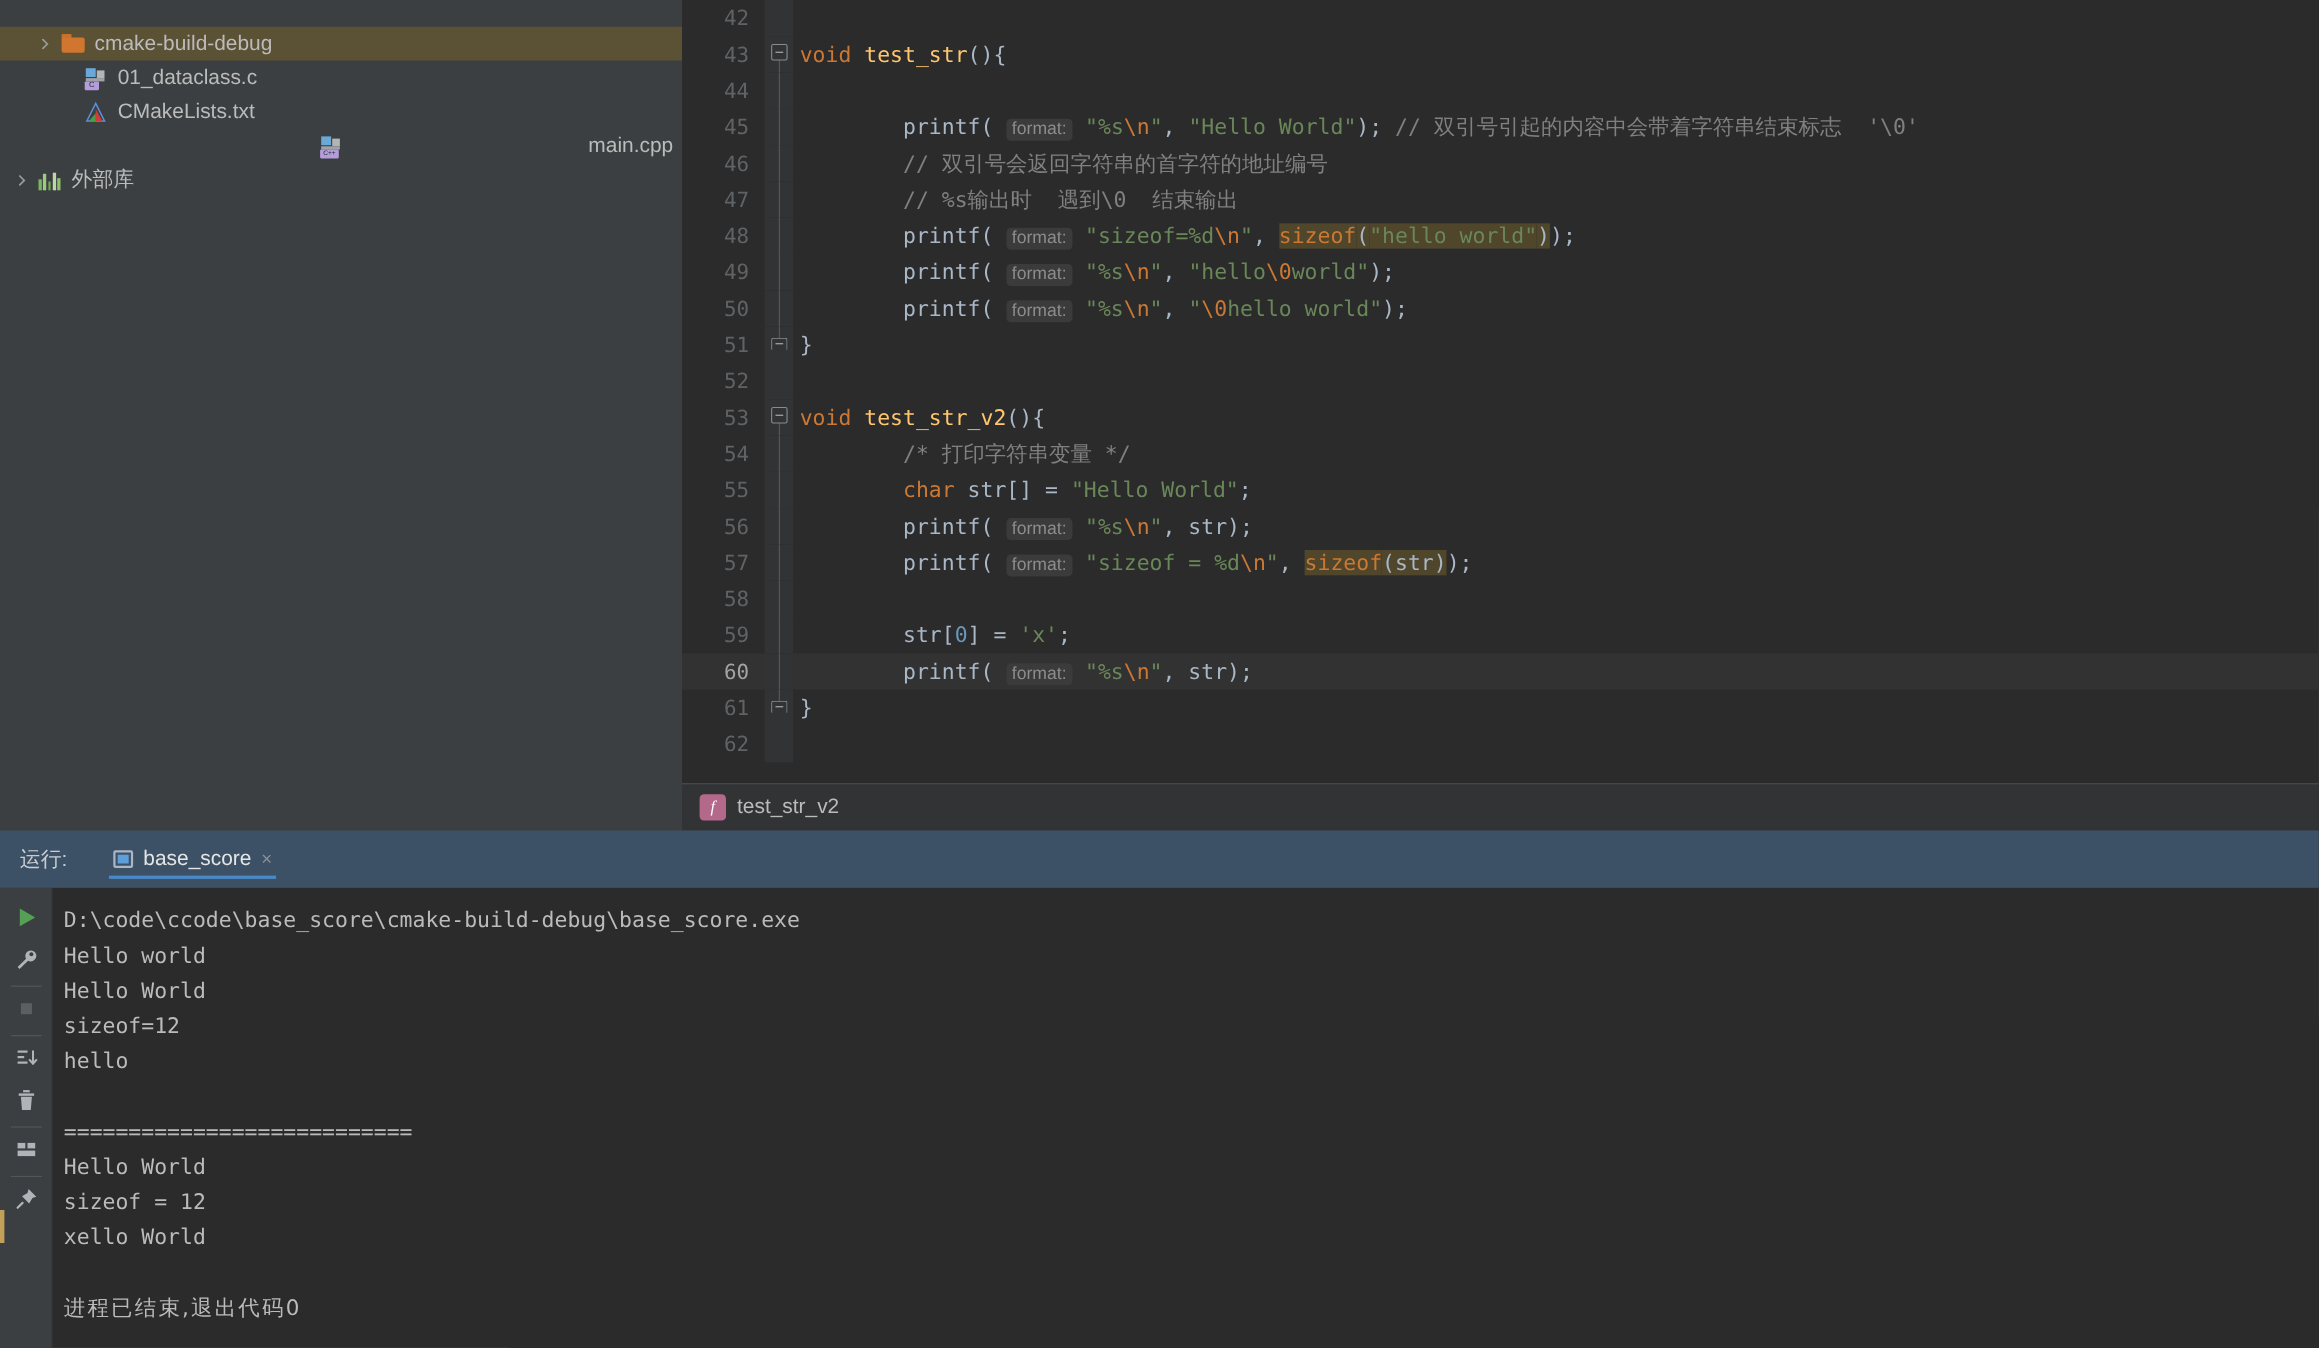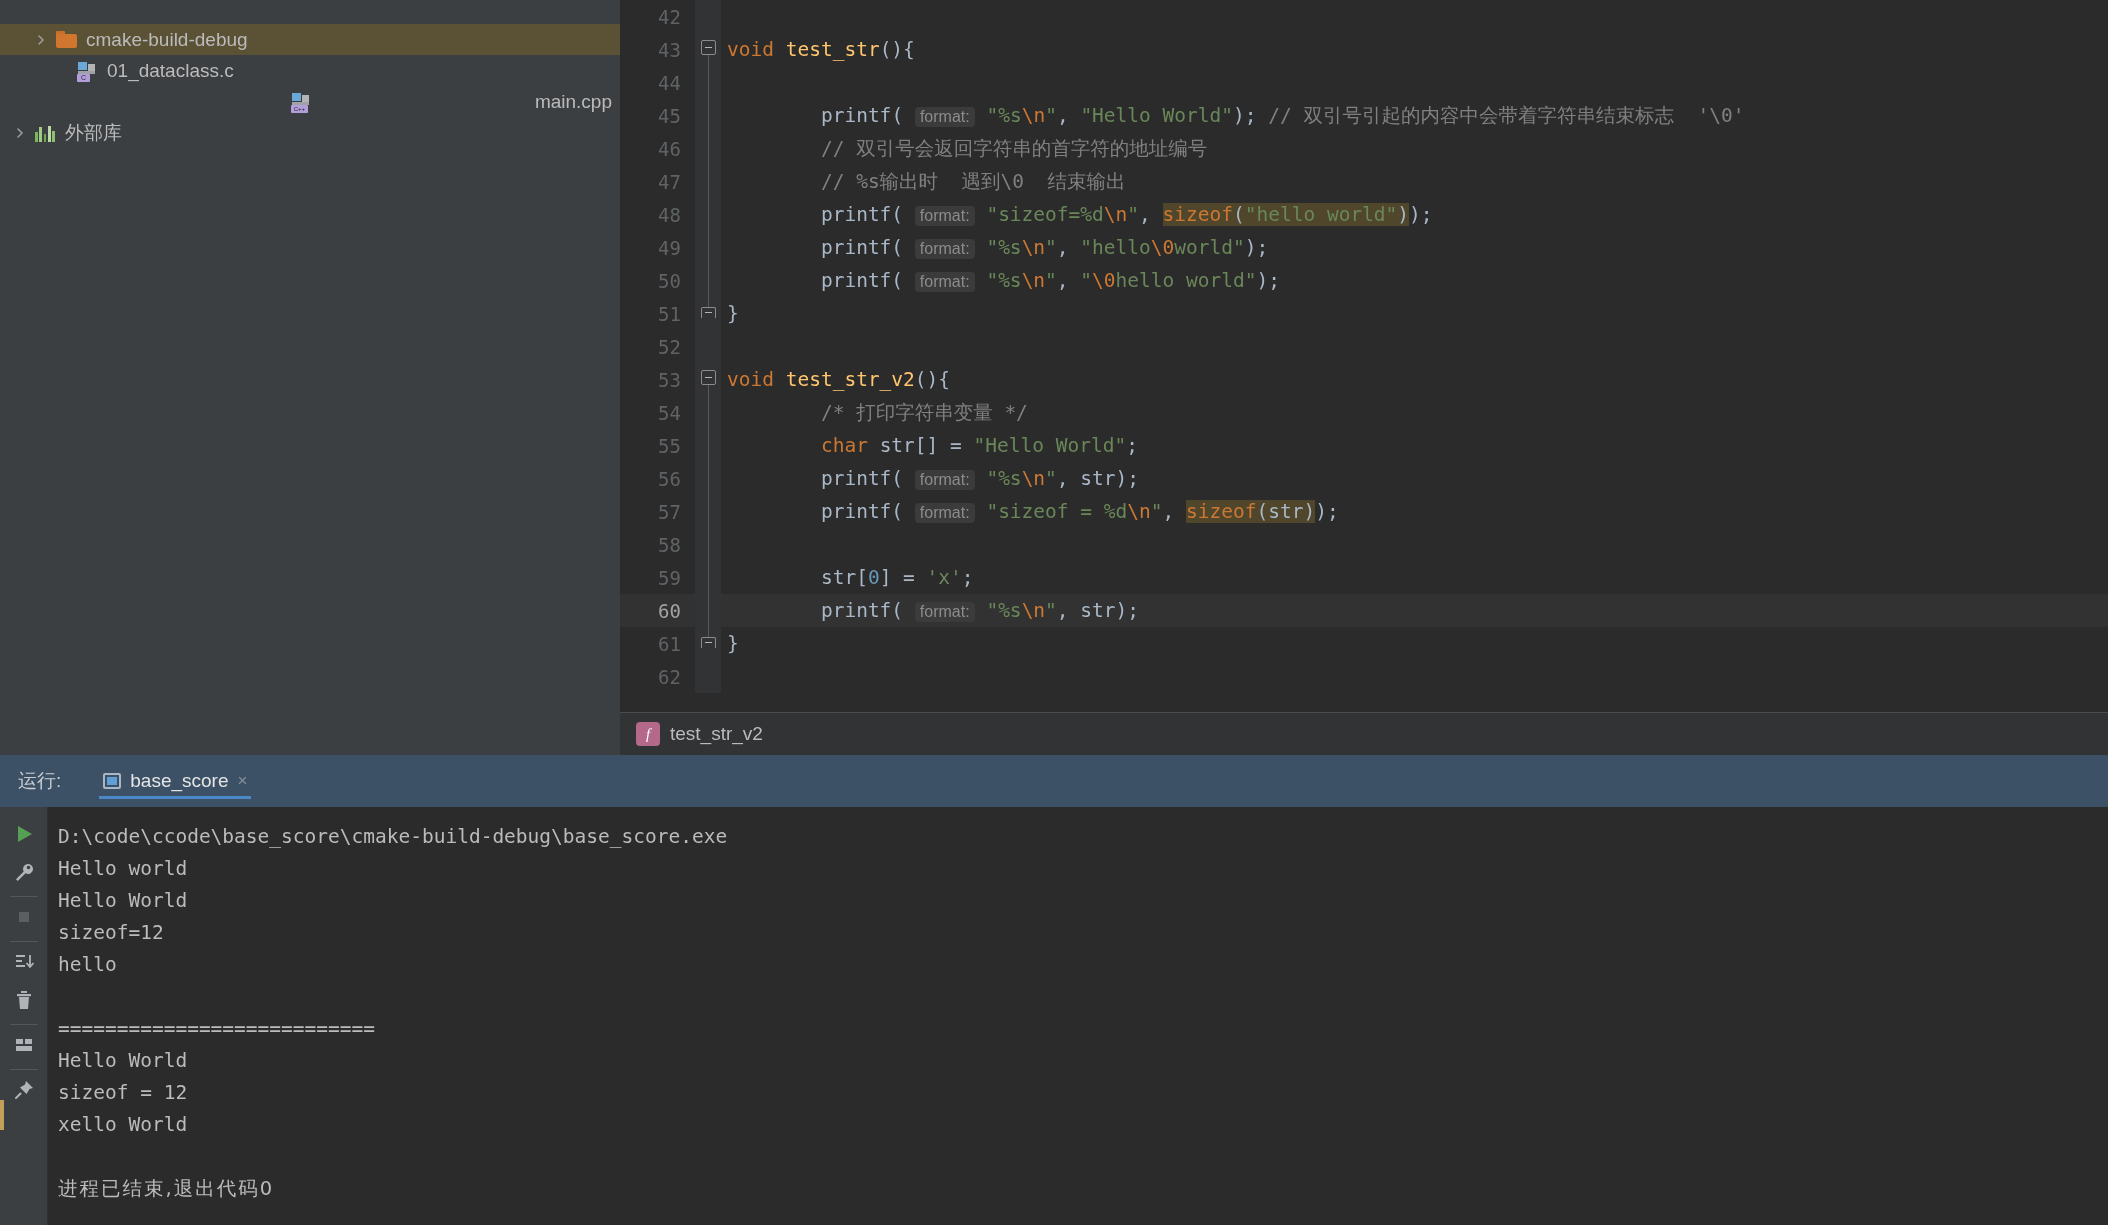--- a/index.html
+++ b/index.html
@@ -269,20 +269,31 @@
           <span class="tree-arrow"></span>
           <span class="tree-icon">
             <span class="ic-cfile">
               <span class="sq1"></span>
               <span class="sq2"></span>
               <span class="bar"></span>
               <span class="badge">C</span>
             </span>
           </span>
           <span class="tree-label">01_dataclass.c</span>
+        </div>
+        <div class="tree-row" style="padding-left: 50px;">
+          <span class="tree-arrow"></span>
+          <span class="tree-icon">
+            <svg class="ic-cmake" viewBox="0 0 20 20">
+              <polygon points="10,2 18,18 2,18" fill="none" stroke="#5b8fd6" stroke-width="1.4"></polygon>
+              <polygon points="10,7 16,18 10,18" fill="#cf3b3b"></polygon>
+              <polygon points="10,11 10,18 4,18" fill="#47a347"></polygon>
+            </svg>
+          </span>
+          <span class="tree-label">CMakeLists.txt</span>
         </div>
         <div class="tree-row" style="padding-left: 50px; justify-content: space-between;">
           <span class="tree-arrow"></span>
           <span class="tree-icon">
             <span class="ic-cfile">
               <span class="sq1"></span>
               <span class="sq2"></span>
               <span class="bar"></span>
               <span class="badge cpp">C++</span>
             </span>

